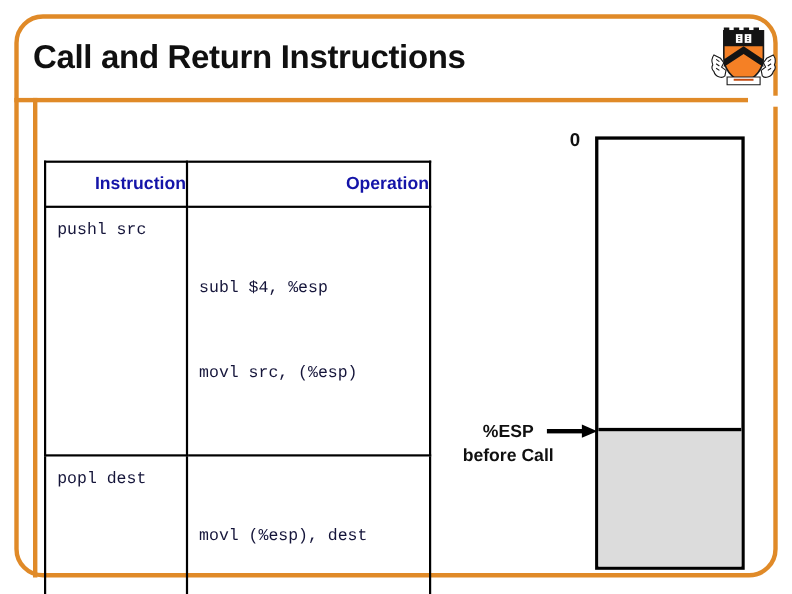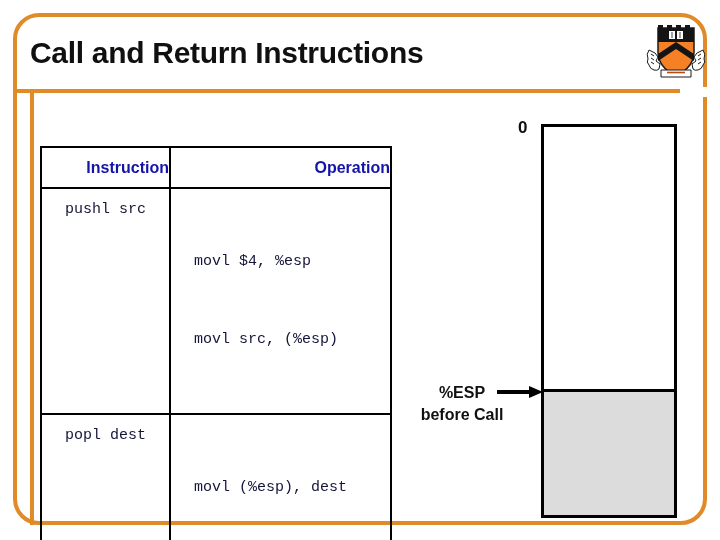--- a/index.html
+++ b/index.html
@@ -94,21 +94,21 @@
     font-weight: bold;
     color: #1414a8;
     height: 39px;
     line-height: 39px;
     font-family: "Liberation Sans", sans-serif;
   }
   .itable td {
     font-family: "Liberation Mono", monospace;
     font-size: 15px;
     color: #15153a;
-    padding: 8px 7px 8px 23px;
+    padding: 8px 7px 8px 10px;
     line-height: 26px;
     white-space: pre;
     margin-top: 40px;
   }
   .col-instr { width: 127px; }
   .col-oper  { width: 219px; }
 
   
   .stack-box {
     position: absolute;
@@ -219,21 +219,21 @@
     <thead>
       <tr>
         <th class="col-instr">Instruction</th>
         <th class="col-oper">Operation</th>
       </tr>
     </thead>
     <tbody>
       <tr>
         <td>pushl src</td>
         <td>
-          <div>movl $4, %esp</div>
+          <div>subl $4, %esp</div>
           <div>movl src, (%esp)</div>
         </td>
       </tr>
       <tr>
         <td>popl dest</td>
         <td>
           <div>movl (%esp), dest</div>
           
         </td>
       </tr>

